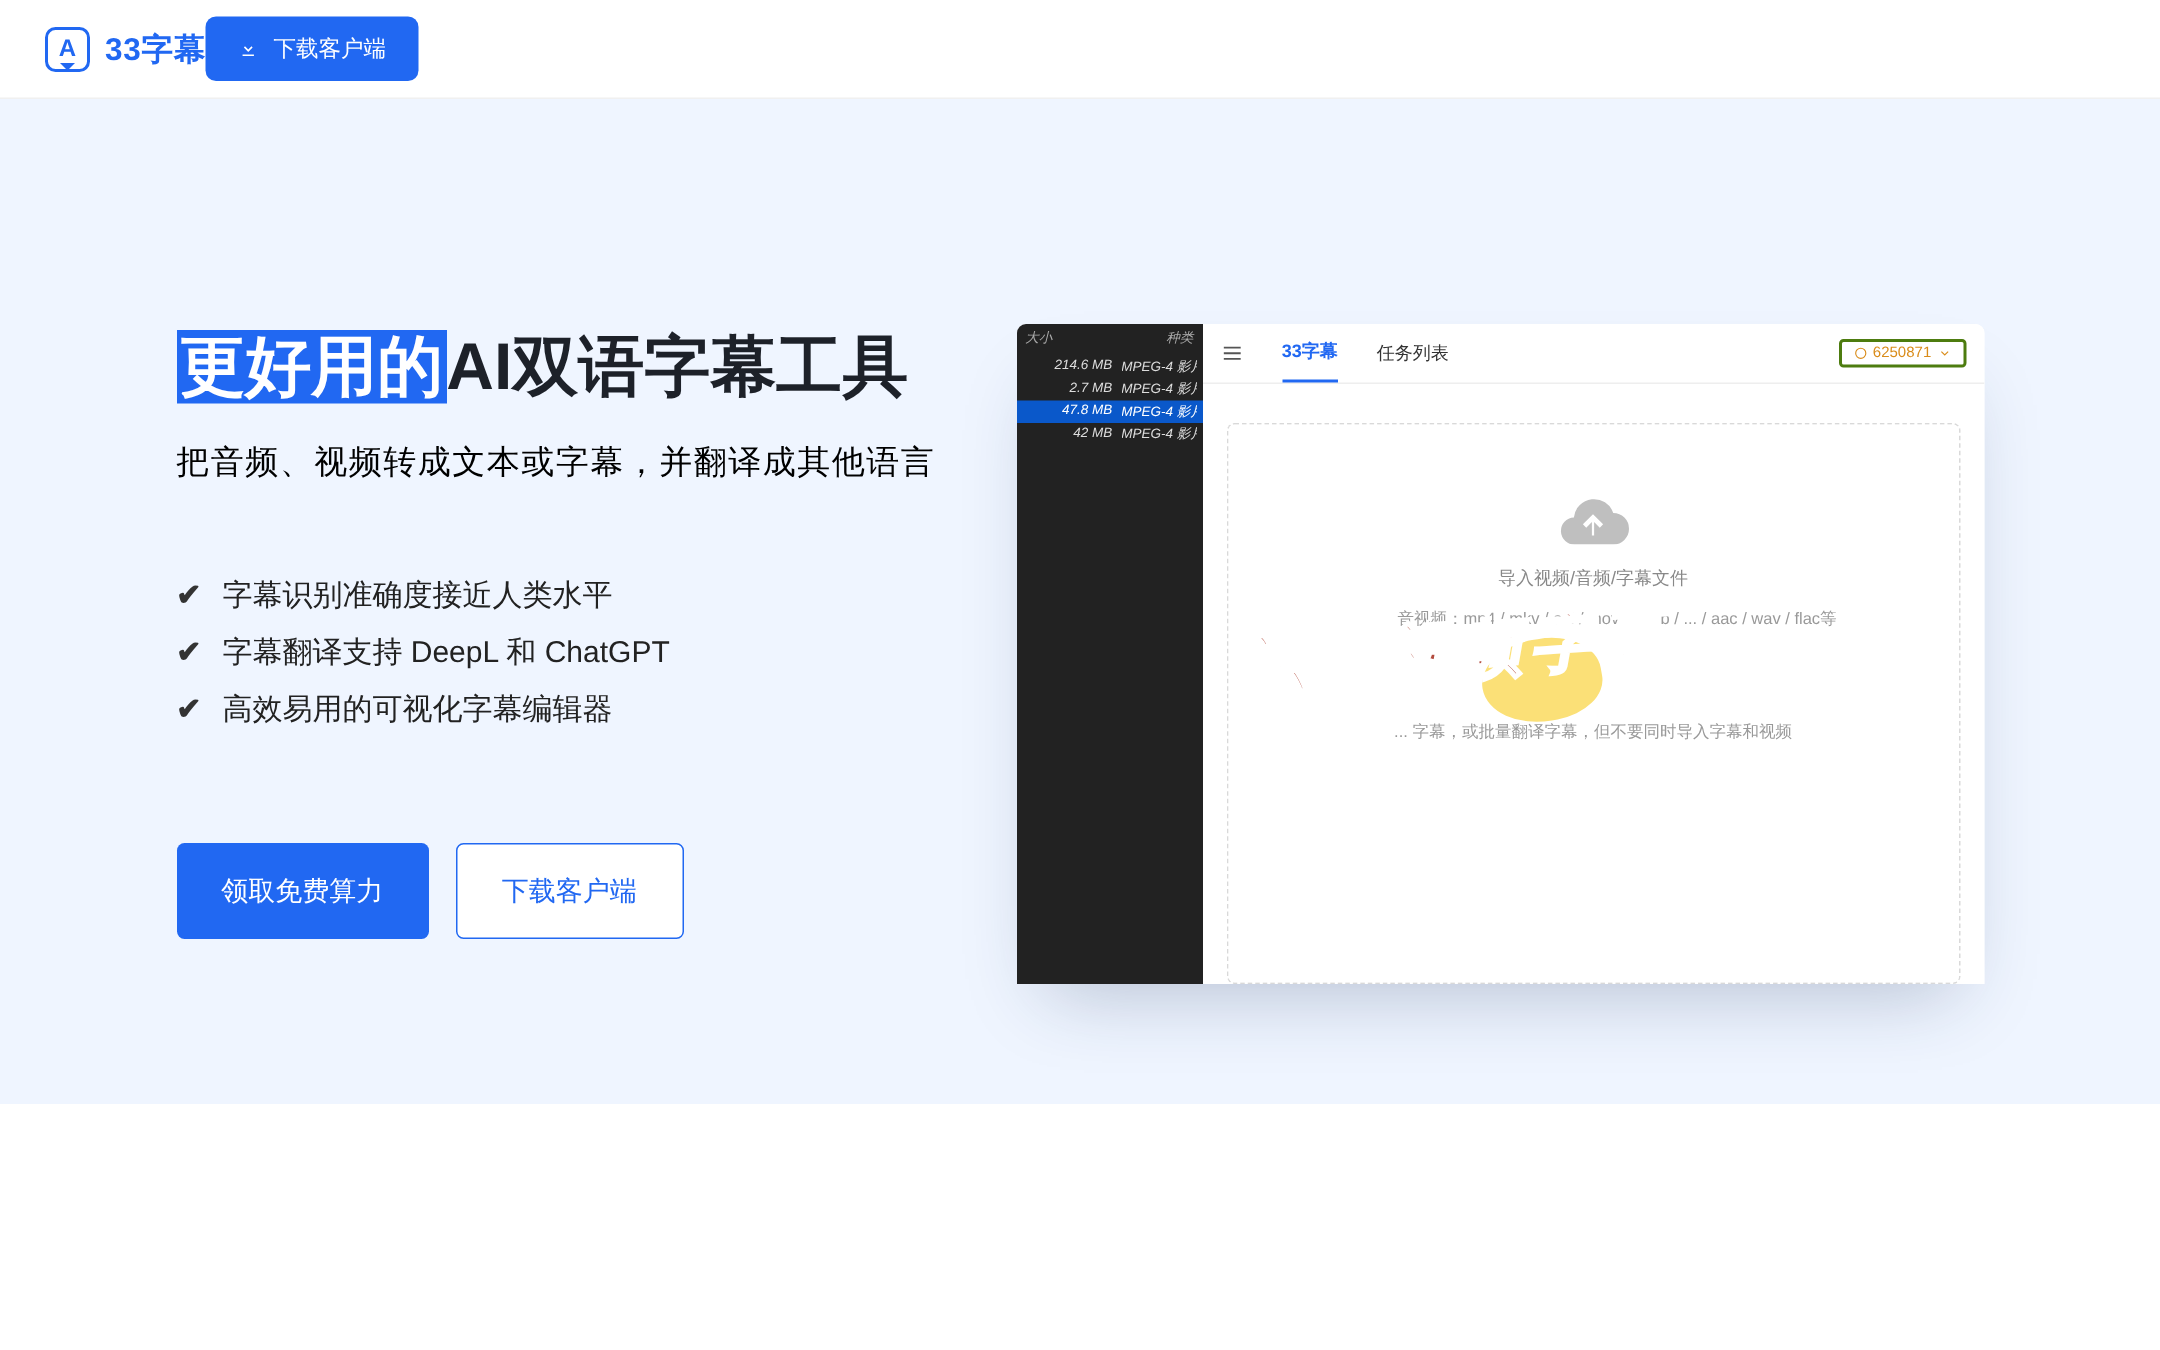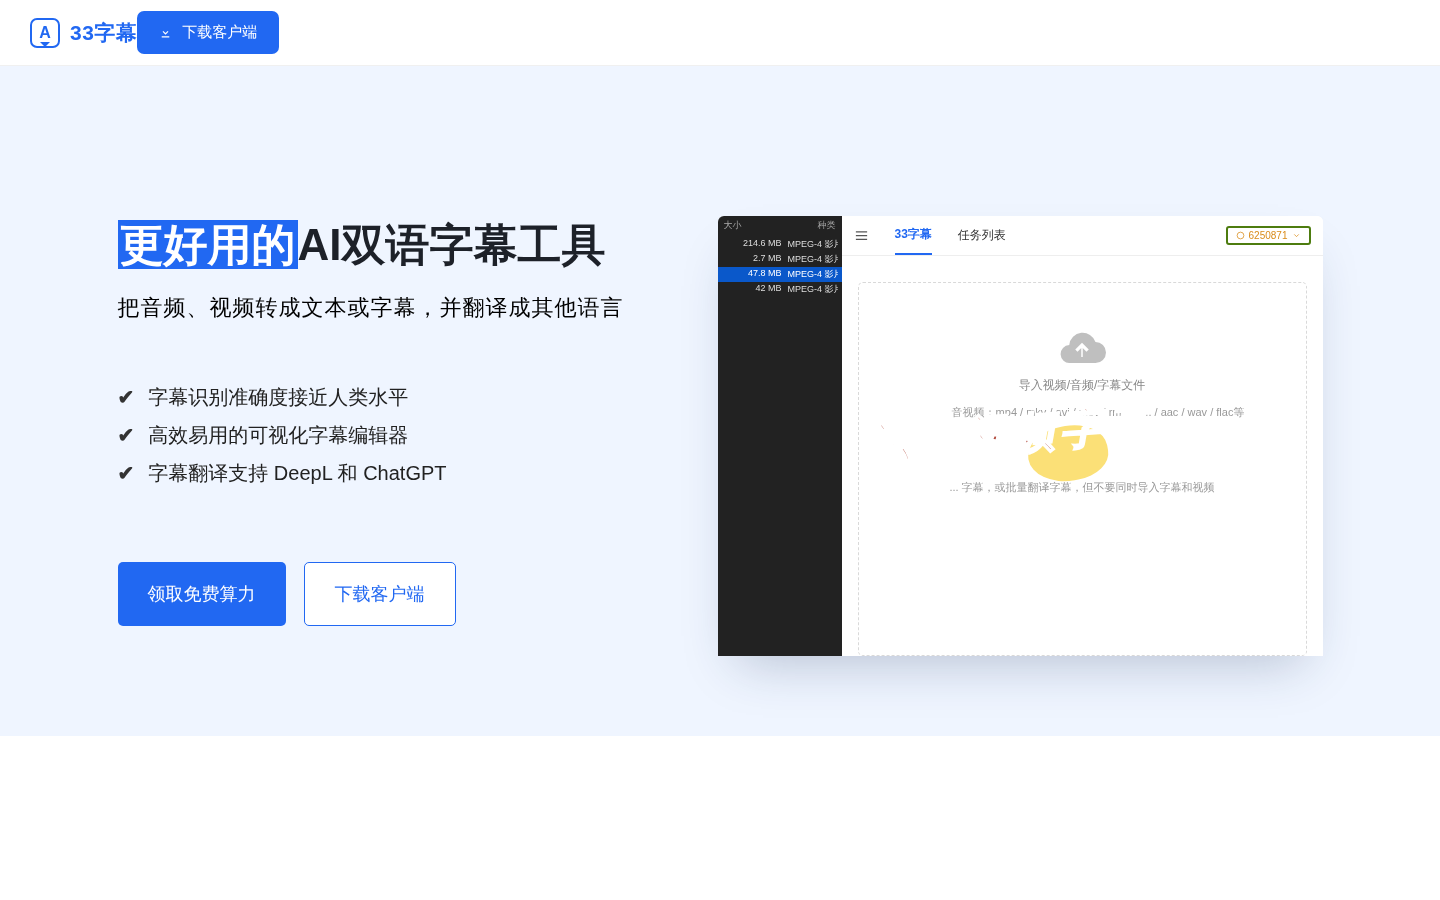--- a/index.html
+++ b/index.html
@@ -11,35 +11,35 @@
 .logo-mark { width: 30px; height: 30px; border: 2.5px solid #2168f2; border-radius: 7px; display: flex; align-items: center; justify-content: center; color: #2168f2; font-weight: 700; font-size: 16px; position: relative; }
 .logo-mark::after { content: ""; position: absolute; bottom: -6px; left: 50%; transform: translateX(-50%); border: 5px solid transparent; border-top-color: #2168f2; }
 .logo-txt { color: #2168f2; font-size: 21px; font-weight: 600; letter-spacing: .5px; }
 .navcenter { flex: 1; display: flex; justify-content: center; gap: 40px; }
 .navcenter a { color: #1f2833; font-size: 15px; text-decoration: none; }
 .btn-primary { background: #2168f2; color: #fff; border: none; border-radius: 7px; padding: 12px 22px; font-size: 15px; display: inline-flex; align-items: center; gap: 10px; cursor: pointer; }
 .dl-ico { width: 13px; height: 13px; }
 
 
 .hero { background: #eff5ff; padding: 150px 0 80px; }
-.hero-inner { width: 1205px; margin: 0 auto; display: flex; align-items: flex-start; gap: 40px; }
+.hero-inner { width: 1205px; margin: 0 auto; display: flex; align-items: flex-start; }
 .hero-left { flex: 0 0 560px; }
 .headline { font-size: 44px; font-weight: 700; color: #1d2129; line-height: 1.3; margin-bottom: 20px; }
 .headline .hl-mark { background: #2168f2; color: #fff; padding: 0 2px; }
 .sub { font-size: 22px; color: #000000; margin-bottom: 55px; letter-spacing: 1px; }
 .feat { font-size: 20px; color: #222; line-height: 1.9; }
 .feat li { list-style: none; }
 .feat li::before { content: "✔"; color: #333; font-weight: 900; margin-right: 14px; }
 .cta-row { margin-top: 70px; display: flex; gap: 18px; }
 .btn-lg { font-size: 18px; padding: 19px 30px; border-radius: 5px; }
 .btn-outline { background: #fff; color: #2168f2; border: 1px solid #2168f2; border-radius: 5px; padding: 19px 30px; font-size: 18px; cursor: pointer; }
 
 
 .shot { flex: 1; display: flex; box-shadow: 0 25px 50px -20px rgba(30,50,90,.28); border-radius: 6px 6px 0 0; overflow: hidden; height: 440px; position: relative; background: #fff; }
-.shot-side { width: 124px; background: #222; color: #c8c8c8; font-size: 10px; }
+.shot-side { width: 124px; background: #222; color: #c8c8c8; font-size: 10px; font-style: italic; }
 .shot-side-hd { display: flex; padding: 3px 6px 5px; font-size: 9px; color: #aaa; }
 .shot-side-hd span:first-child { flex: 1; }
 .frow { display: flex; padding: 1px 4px 1px 0; font-size: 9px; color: #ddd; }
 .frow.sel { background: #0a58ca; color: #fff; }
 .fsz { flex: 1; text-align: right; padding-right: 6px; }
 .ftype { width: 50px; overflow: hidden; white-space: nowrap; }
 .shot-main { flex: 1; background: #fff; display: flex; flex-direction: column; }
 .shot-tabs { height: 40px; display: flex; align-items: center; padding: 0 12px; border-bottom: 1px solid #eee; gap: 26px; font-size: 12px; }
 .ham { width: 15px; color: #555; }
 .stab { color: #333; padding-bottom: 10px; margin-top: 10px; }
@@ -73,22 +73,22 @@
 <section class="hero">
   <div class="hero-inner">
 
     <div class="hero-left">
       <h1 class="headline">
         <span class="hl-mark">更好用的</span><span>AI双语字幕工具</span>
       </h1>
       <p class="sub">把音频、视频转成文本或字幕，并翻译成其他语言</p>
       <ul class="feat">
         <li>字幕识别准确度接近人类水平</li>
+        <li>字幕翻译支持 DeepL 和 ChatGPT</li>
         <li>高效易用的可视化字幕编辑器</li>
-        <li>字幕翻译支持 DeepL 和 ChatGPT</li>
       </ul>
       <div class="cta-row">
         <button class="btn-primary btn-lg">领取免费算力</button>
         <button class="btn-outline">下载客户端</button>
       </div>
     </div>
 
     <div class="shot">
       <div class="shot-side">
         <div class="shot-side-hd">

